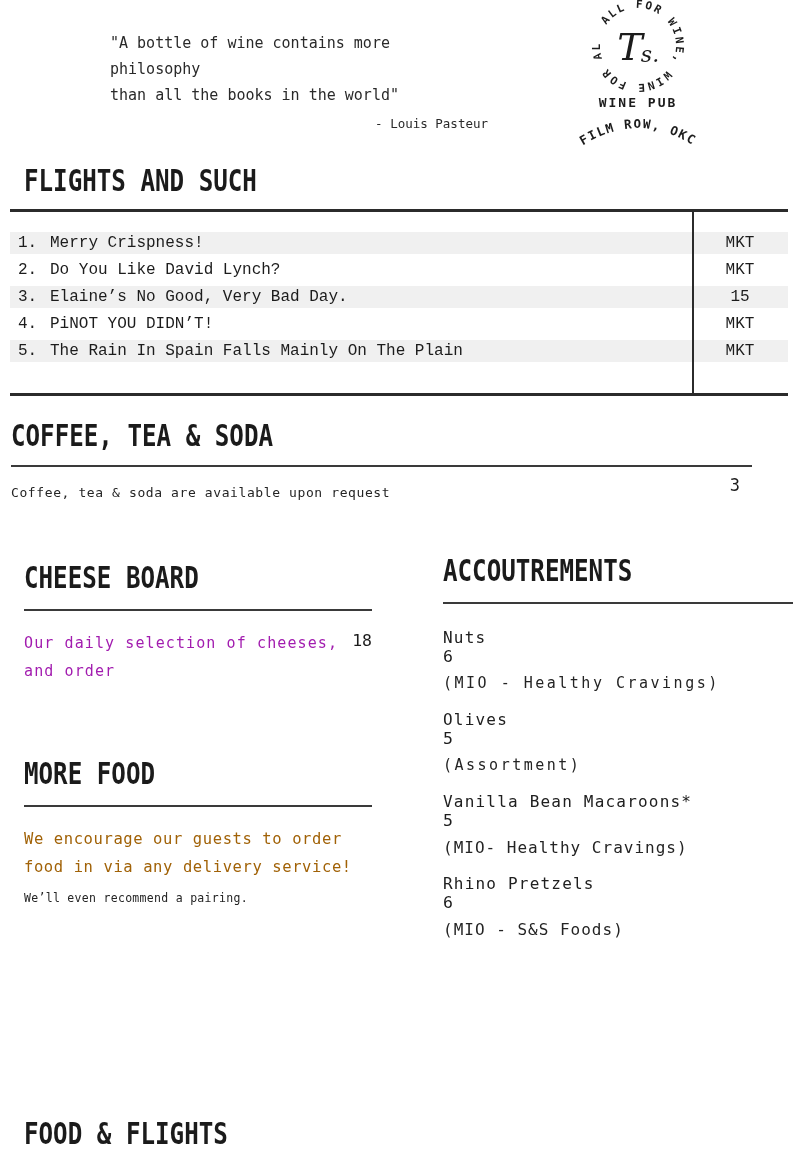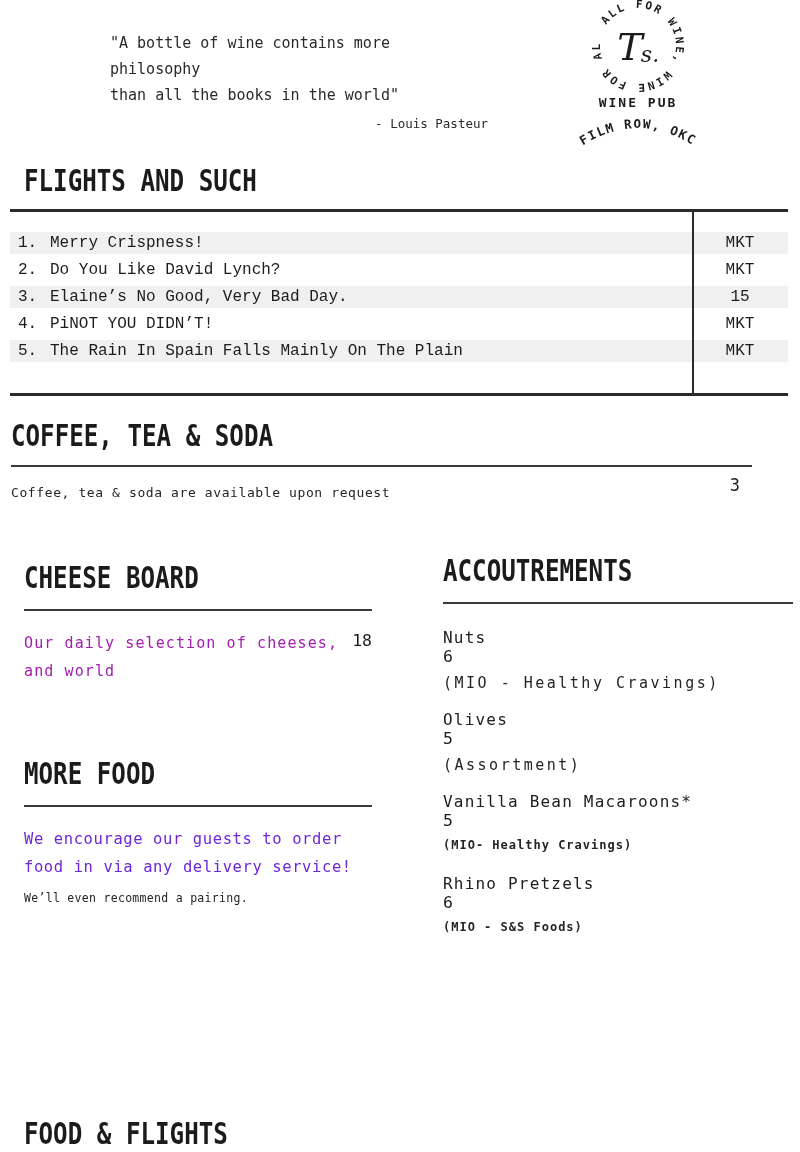--- a/index.html
+++ b/index.html
@@ -54,33 +54,33 @@
   
   .cheese { position:absolute; left:24px; top:562px; width:348px; }
   .cheese .rule { margin-top:16px; }
   .cheese .body { position:relative; margin-top:18px; }
   .cheese .bline { font-size:15px; line-height:28px; letter-spacing:1.1px; color:#a21caf; white-space:nowrap; }
   .cheese .price { position:absolute; right:0; top:2px; font-size:16.5px; }
 
   .morefood { position:absolute; left:24px; top:758px; width:348px; }
   .morefood .rule { margin-top:16px; }
   .morefood .body { margin-top:18px; }
-  .morefood .bline { font-size:15.5px; line-height:28px; letter-spacing:0.6px; color:#6d28d9; white-space:nowrap; }
+  .morefood .bline { font-size:15.5px; line-height:28px; letter-spacing:0.6px; color:#a16207; white-space:nowrap; }
   .morefood .note { margin-top:10px; font-size:11.5px; letter-spacing:0.3px; color:#242424; }
 
   
   .accoutrements { position:absolute; left:443px; top:555px; width:350px; }
   .accoutrements .rule { margin-top:16px; }
   .acc-items { margin-top:24px; }
   .acc-item { height:82px; }
   .acc-item .nrow { display:flex; justify-content:flex-end; align-items:flex-start;flex-direction:column; }
   .acc-item .nm { font-size:16px; letter-spacing:1.2px; color:#202020; white-space:nowrap; }
   .acc-item .pr { font-size:16.5px; }
   .acc-item .detail { margin-top:8px; font-size:15px; letter-spacing:2.5px; color:#242424; white-space:nowrap; }
-  .acc-item.small-detail .detail { font-size:12px; letter-spacing:1px;font-weight:bold; }
+  .acc-item.small-detail .detail { font-size:16px; letter-spacing:1px; }
 </style>
 </head>
 <body>
 
 <div class="page">
 
   <div class="quote">
     <div class="qline">"A bottle of wine contains more philosophy</div>
     <div class="qline">than all the books in the world"</div>
     <div class="attribution">- Louis Pasteur</div>
@@ -144,21 +144,21 @@
       <div class="desc">Coffee, tea &amp; soda are available upon request</div>
       <div class="price">3</div>
     </div>
   </div>
 
   <div class="cheese">
     <div class="h2">CHEESE BOARD</div>
     <div class="rule"></div>
     <div class="body">
       <div class="bline">Our daily selection of cheeses,</div>
-      <div class="bline">and world</div>
+      <div class="bline">and order</div>
       <div class="price">18</div>
     </div>
   </div>
 
   <div class="morefood">
     <div class="h2">MORE FOOD</div>
     <div class="rule"></div>
     <div class="body">
       <div class="bline">We encourage our guests to order</div>
       <div class="bline">food in via any delivery service!</div>

